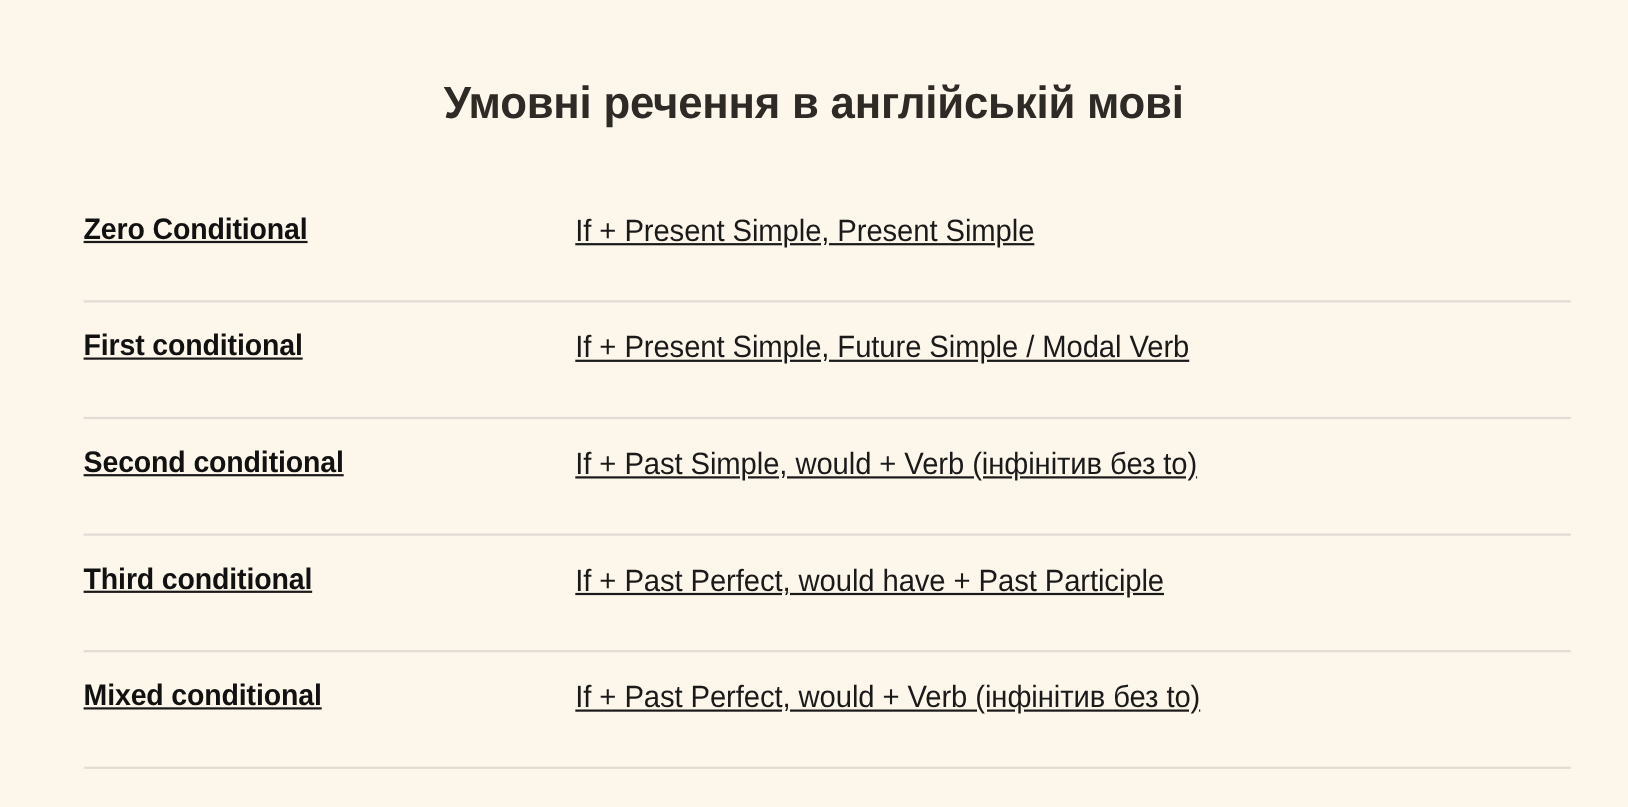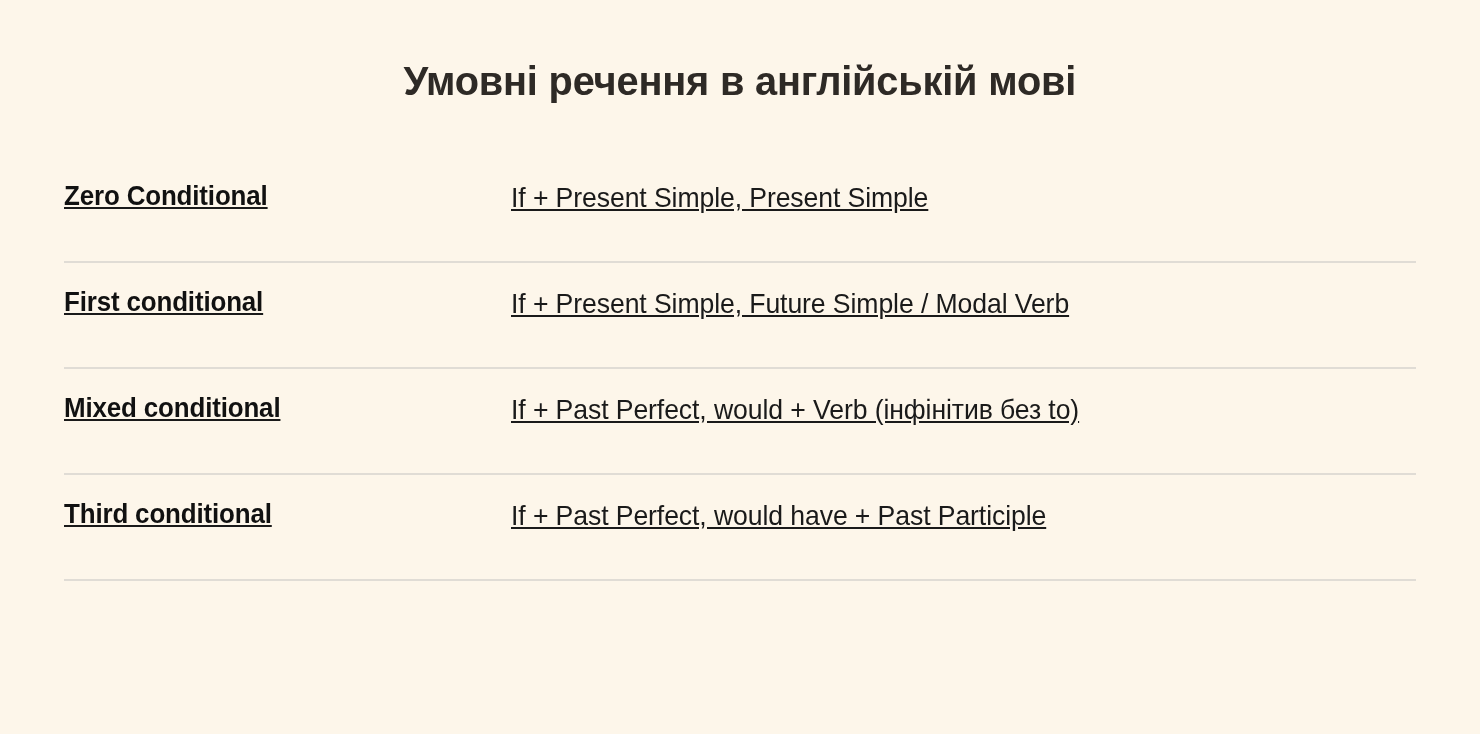--- a/index.html
+++ b/index.html
@@ -16,21 +16,21 @@
     font-family: "Liberation Sans", "DejaVu Sans", sans-serif;
     color: #1a1a1a;
     -webkit-font-smoothing: antialiased;
   }
 
   .infographic {
     position: relative;
     width: 1480px;
     height: 734px;
     background: #fdf6ea;
-    padding: 0;
+    padding: 12px;
   }
 
   
   .title-area {
     width: 100%;
     padding-top: 58px;
     padding-bottom: 0;
     text-align: center;
   }
 
@@ -101,25 +101,29 @@
     <div class="table-row">
       <div class="cell-type">Zero Conditional</div>
       <div class="cell-formula">If + Present Simple, Present Simple</div>
     </div>
 
     <div class="table-row">
       <div class="cell-type">First conditional</div>
       <div class="cell-formula">If + Present Simple, Future Simple / Modal Verb</div>
     </div>
 
-
     <div class="table-row">
-      <div class="cell-type">Mixed conditional</div>
-      <div class="cell-formula">If + Past Perfect, would + Verb (інфінітив без to)</div>
+      <div class="cell-type">Second conditional</div>
+      <div class="cell-formula">If + Past Simple, would + Verb (інфінітив без to)</div>
     </div>
 
     <div class="table-row">
       <div class="cell-type">Third conditional</div>
       <div class="cell-formula">If + Past Perfect, would have + Past Participle</div>
     </div>
 
+    <div class="table-row">
+      <div class="cell-type">Mixed conditional</div>
+      <div class="cell-formula">If + Past Perfect, would + Verb (інфінітив без to)</div>
+    </div>
+
   </div>
 </div>
 
 </body></html>

